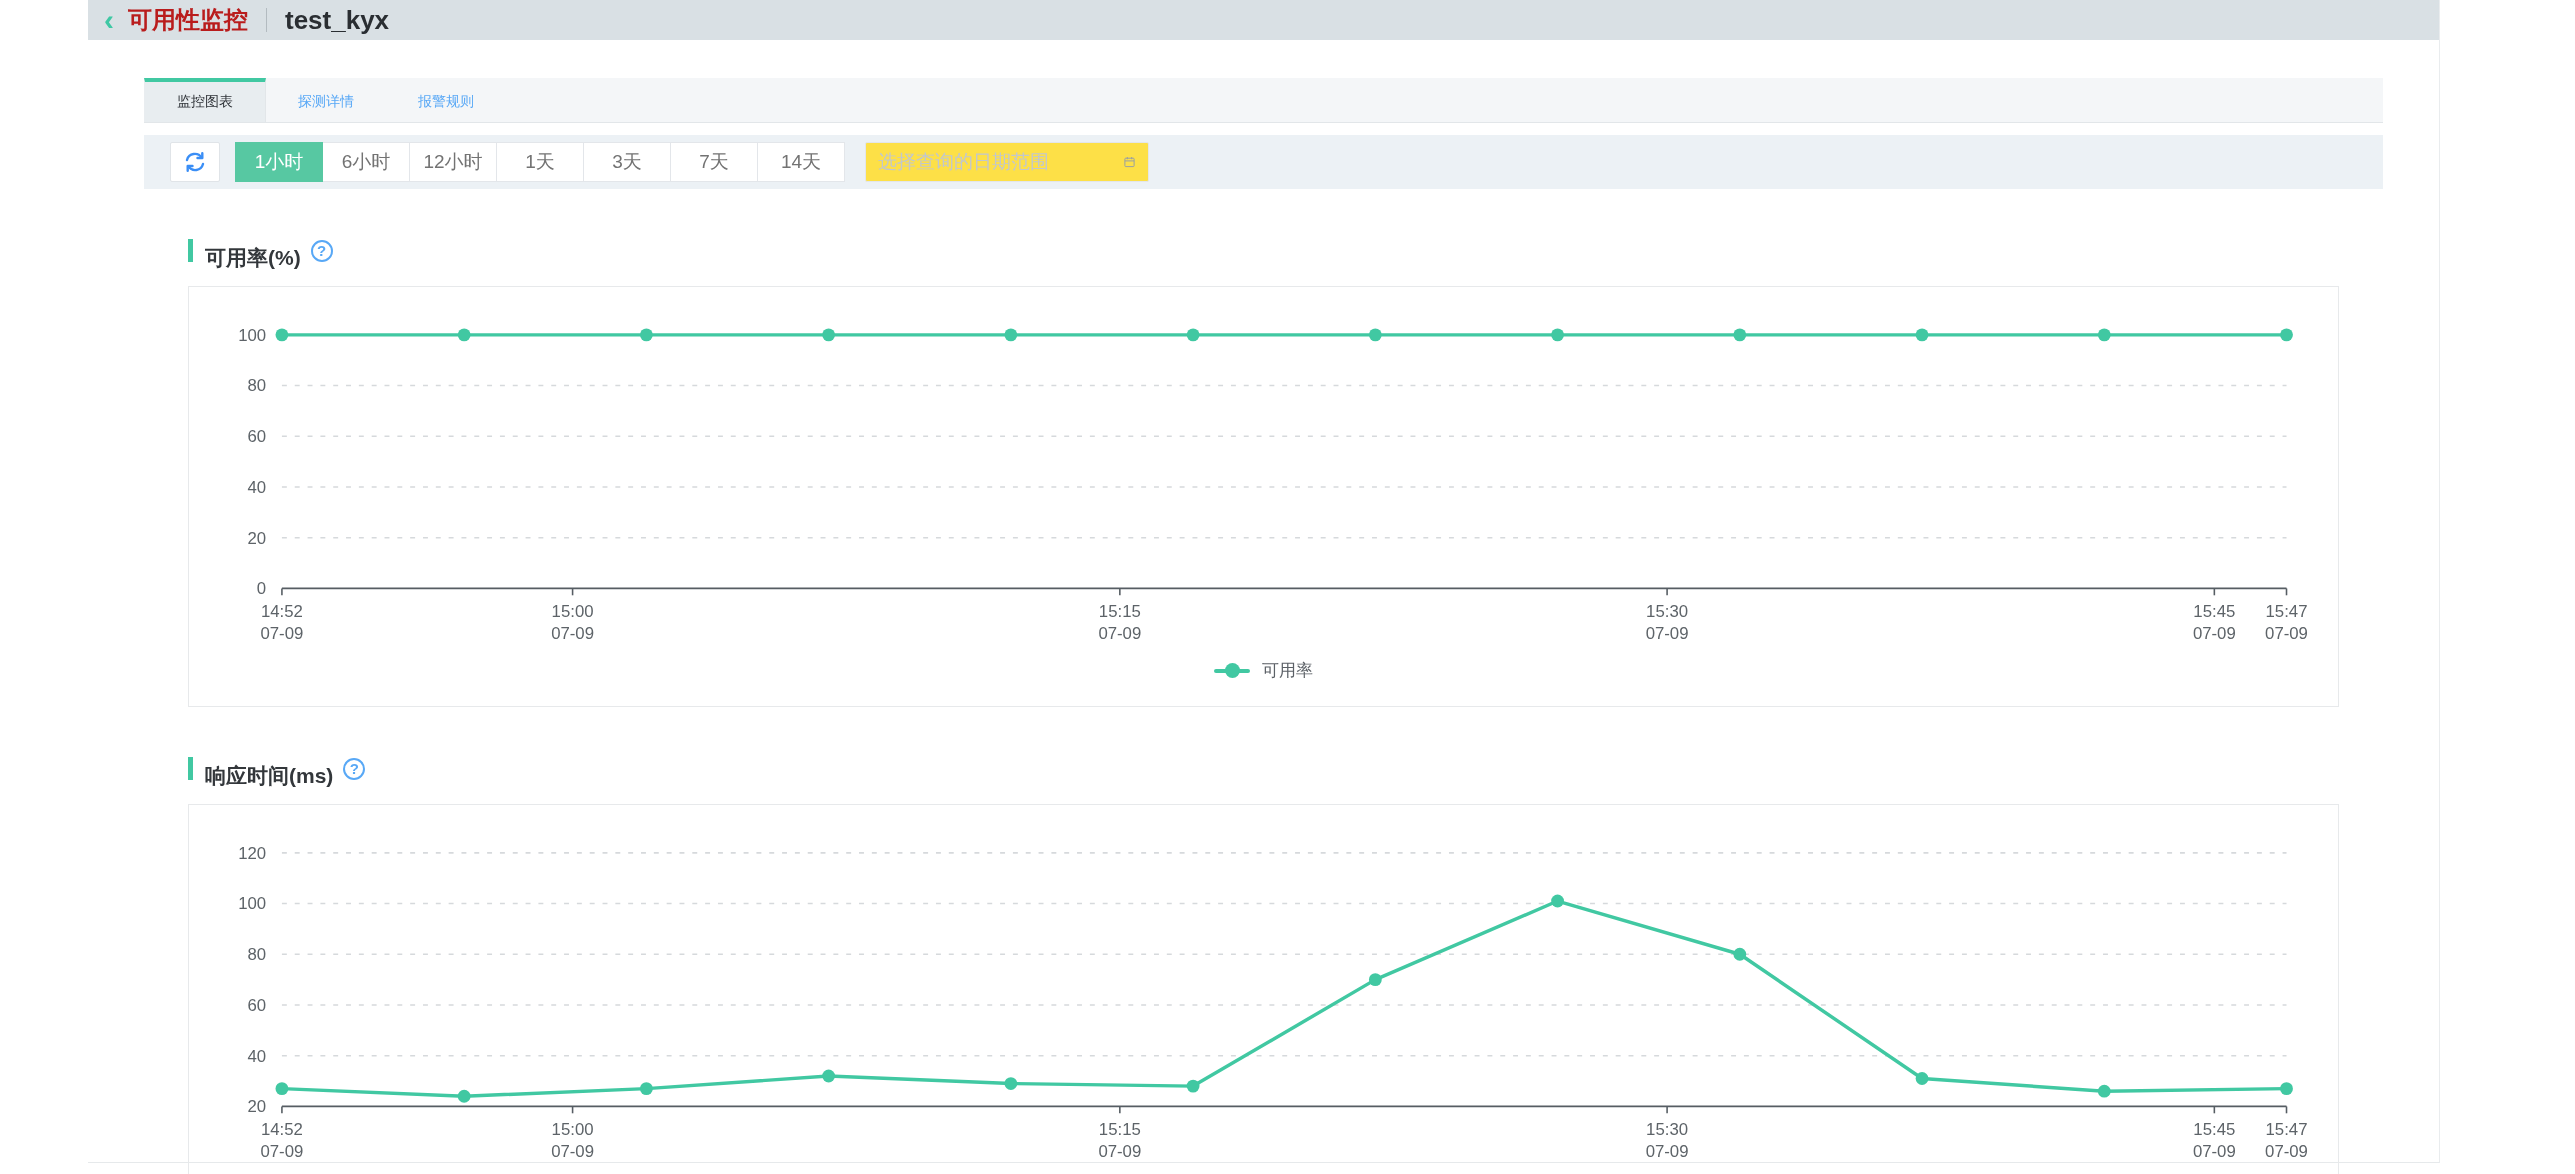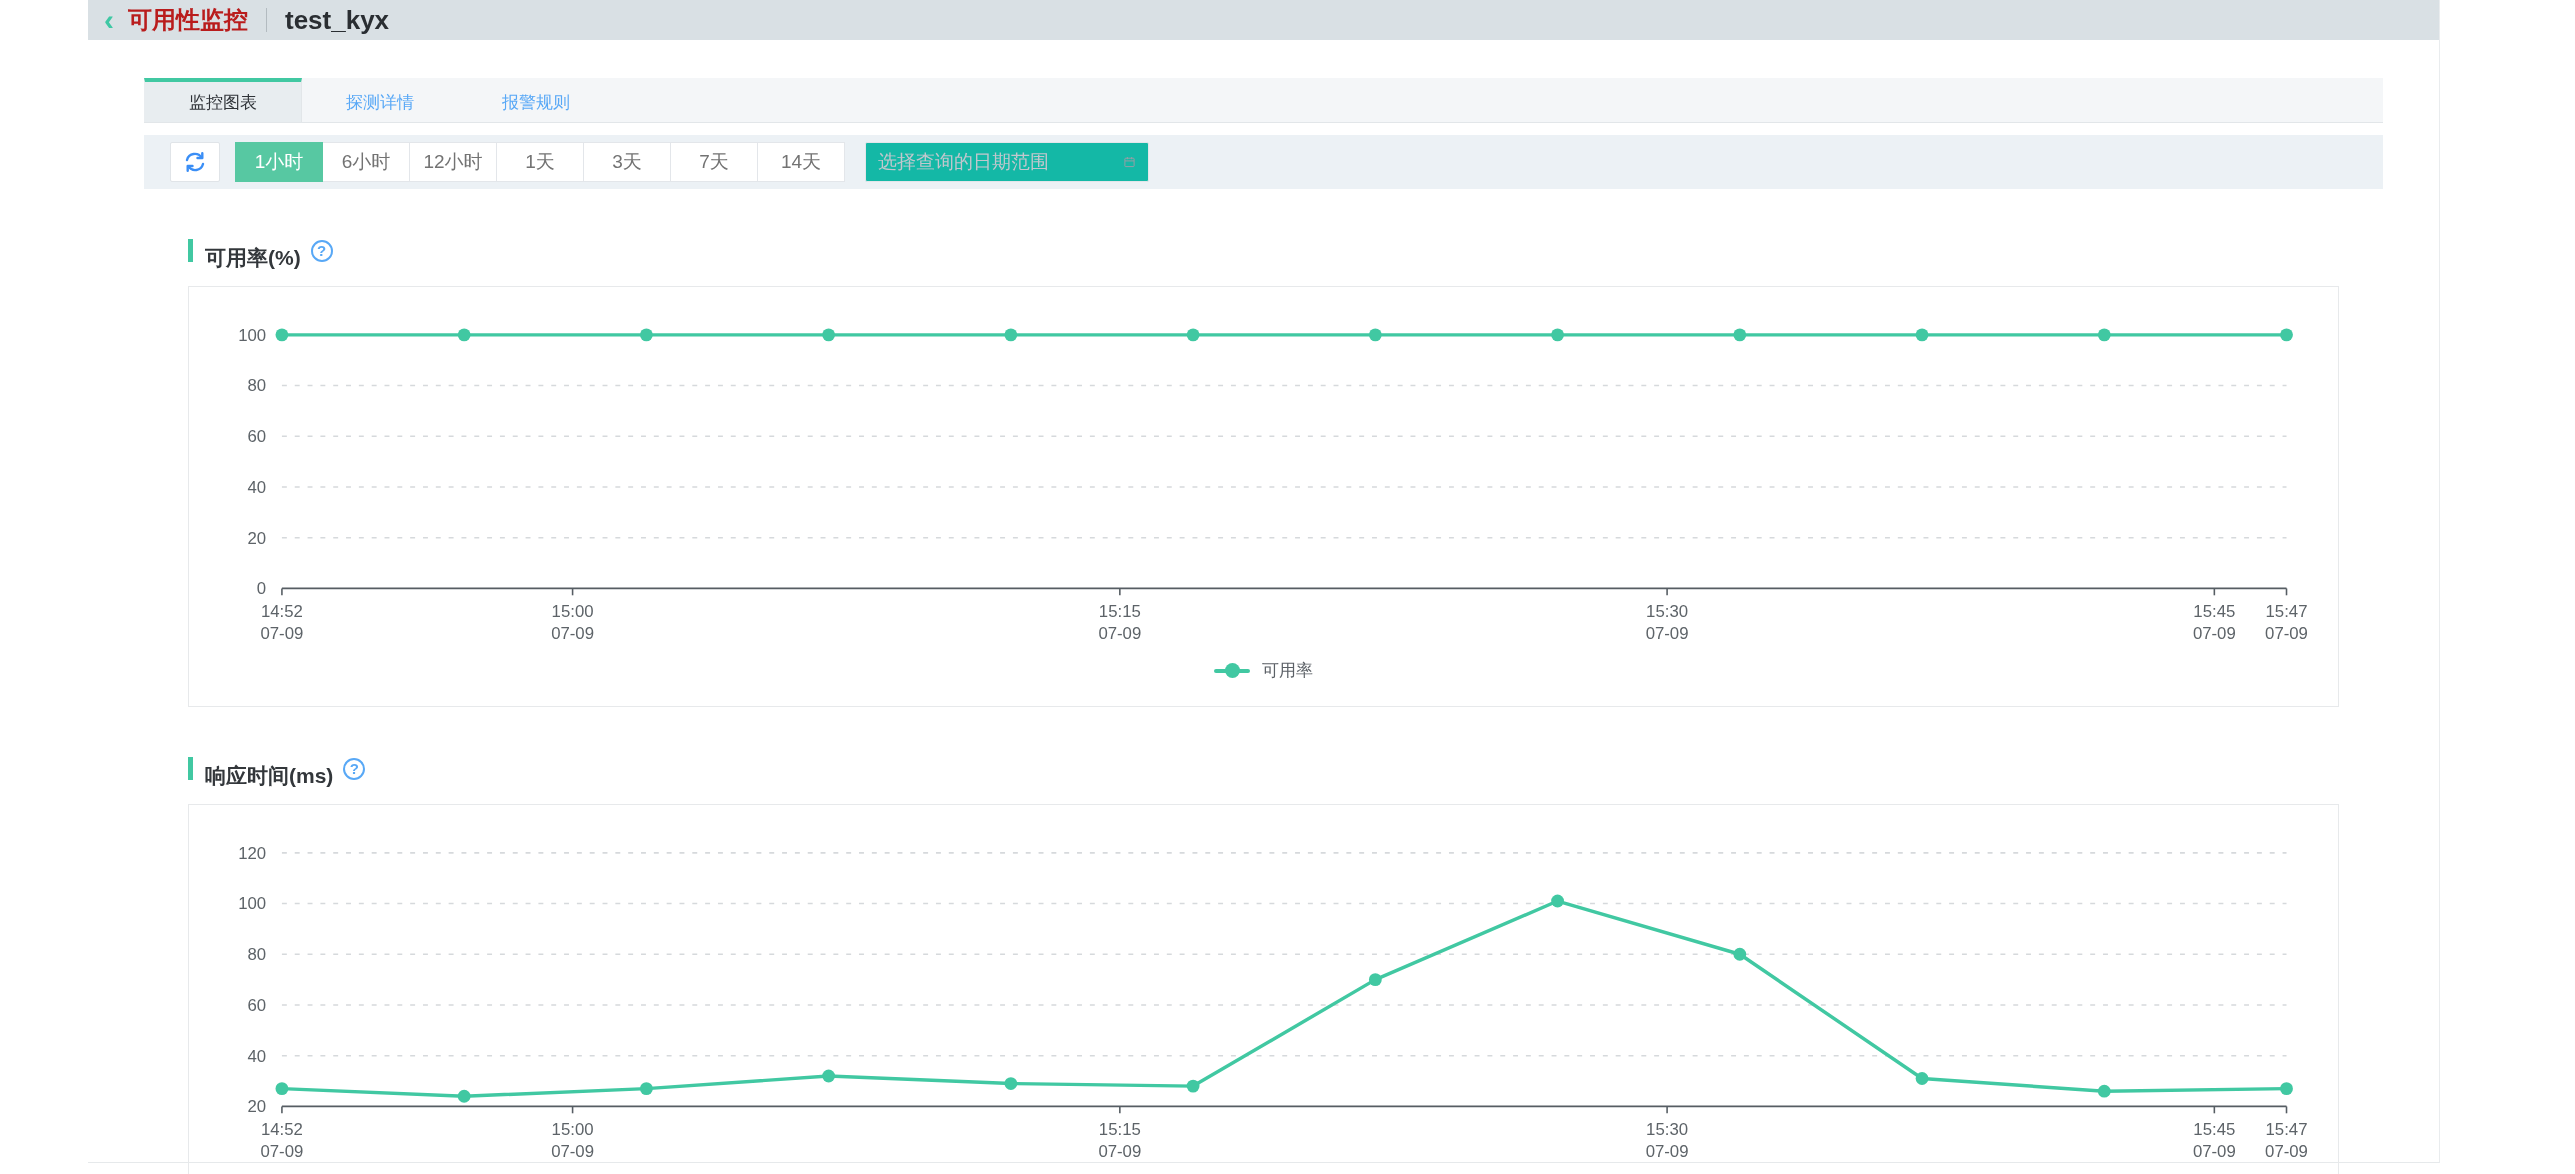--- a/index.html
+++ b/index.html
@@ -20,36 +20,36 @@
   .header-meta { font-size:17px; color:#3e4347; display:flex; align-items:center; }
   .redact { display:inline-block; width:272px; height:28px; margin-left:6px; border-radius:2px;
     background:conic-gradient(#c3c8cb 25%, #d3d6d8 0 50%, #c3c8cb 0 75%, #d3d6d8 0);
     background-size:22px 22px; }
 
   .wrap { padding:0 56px; }
 
   
   .tabs { margin-top:38px; height:45px; background:#f4f6f8; border-bottom:1px solid #e2e6e9;
     display:flex; align-items:stretch; }
-  .tab { padding:0 44px; display:flex; align-items:center; justify-content:center;
-    font-size:17px; color:#58a8f6; cursor:pointer; border-top:4px solid transparent; }
+  .tab { padding:0 32px; display:flex; align-items:center; justify-content:center;
+    font-size:14px; color:#58a8f6; cursor:pointer; border-top:4px solid transparent; }
   .tab.active { background:#e8edf0; border-top:4px solid #41c8a2; color:#2f3338;
     border-right:1px solid #e2e6e9; border-left:1px solid #e9edf0; }
 
   
   .toolbar { margin-top:12px; background:#ecf1f5; padding:7px 26px; display:flex;
     align-items:center; }
   .refresh-btn { width:50px; height:40px; background:#fff; border:1px solid #e0e4e8;
     border-radius:2px; display:flex; align-items:center; justify-content:center; cursor:pointer; }
   .range-group { display:flex; margin-left:16px; }
   .range-btn { min-width:88px; height:40px; background:#fff; border:1px solid #e3e6ea;
     margin-left:-1px; display:flex; align-items:center; justify-content:center;
     font-size:19px; color:#737373; cursor:pointer; }
   .range-btn.active { background:#57c8a2; border-color:#57c8a2; color:#fff; position:relative; z-index:1;text-align:right; }
-  .date-box { margin-left:20px; width:284px; height:40px; background:#14b8a6;
+  .date-box { margin-left:20px; width:284px; height:40px; background:#fde047;
     border:1px solid #e3e6ea; border-radius:2px; display:flex; align-items:center;
     padding:0 12px; }
   .date-box input { border:none; outline:none; flex:1; font-size:19px; color:#333;
     font-family:inherit; background:transparent; }
   .date-box input::placeholder { color:#c2c7cd; }
 
   
   .section { margin:0 44px; }
   .section-title { margin-top:40px; display:flex; align-items:center; }
   .title-bar { width:5px; height:23px; background:#41c8a2; margin-right:12px; }

